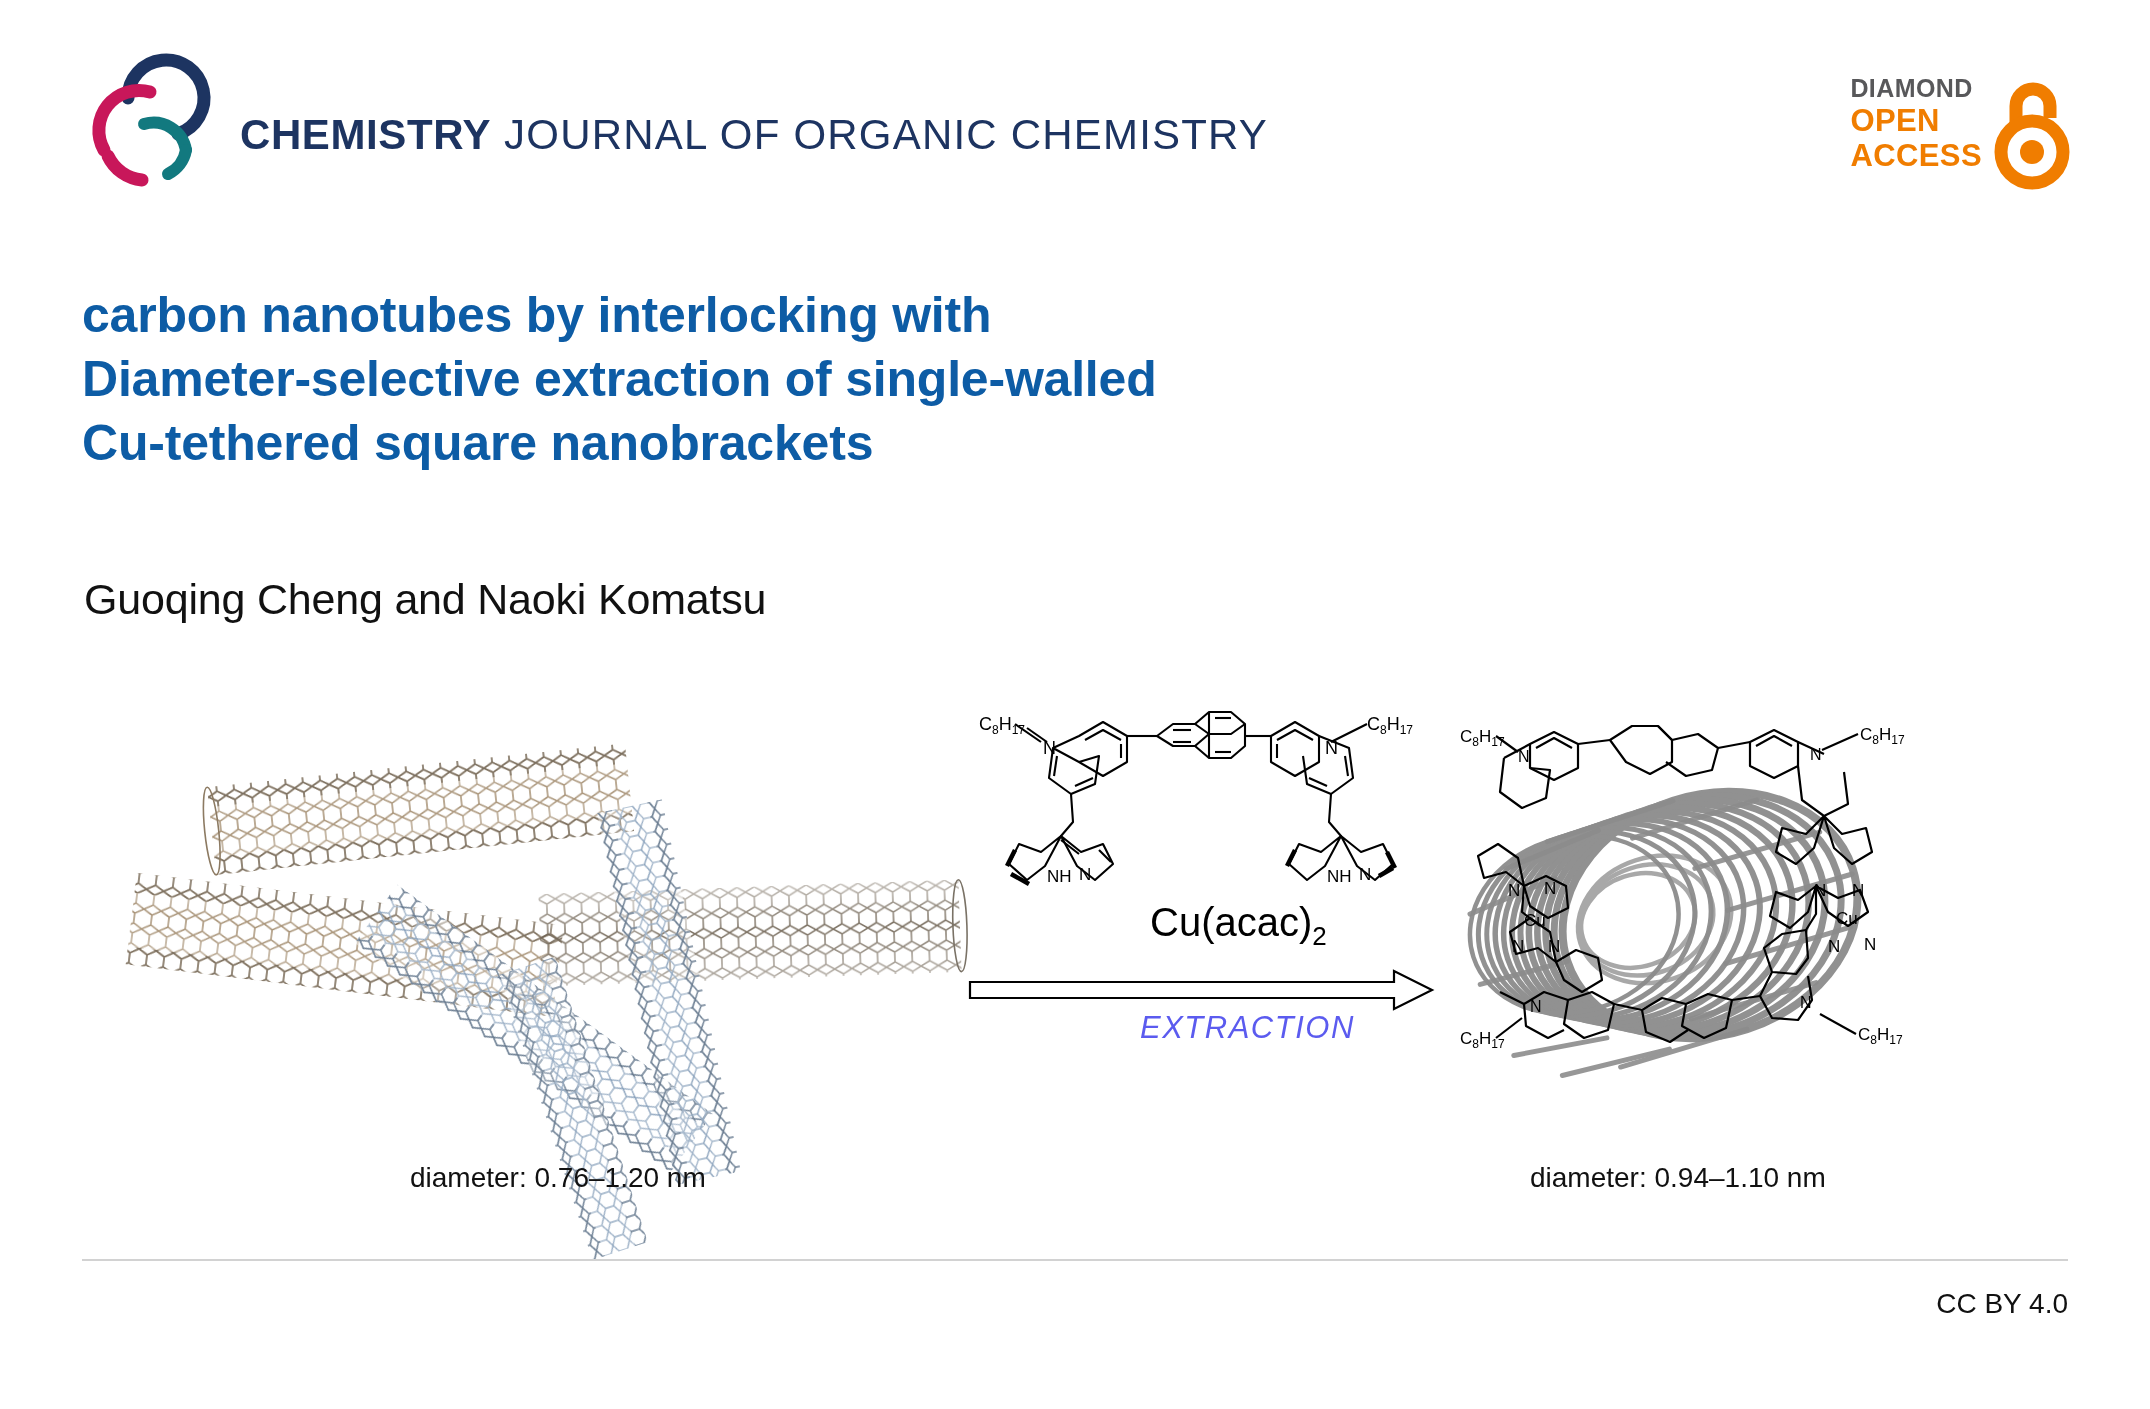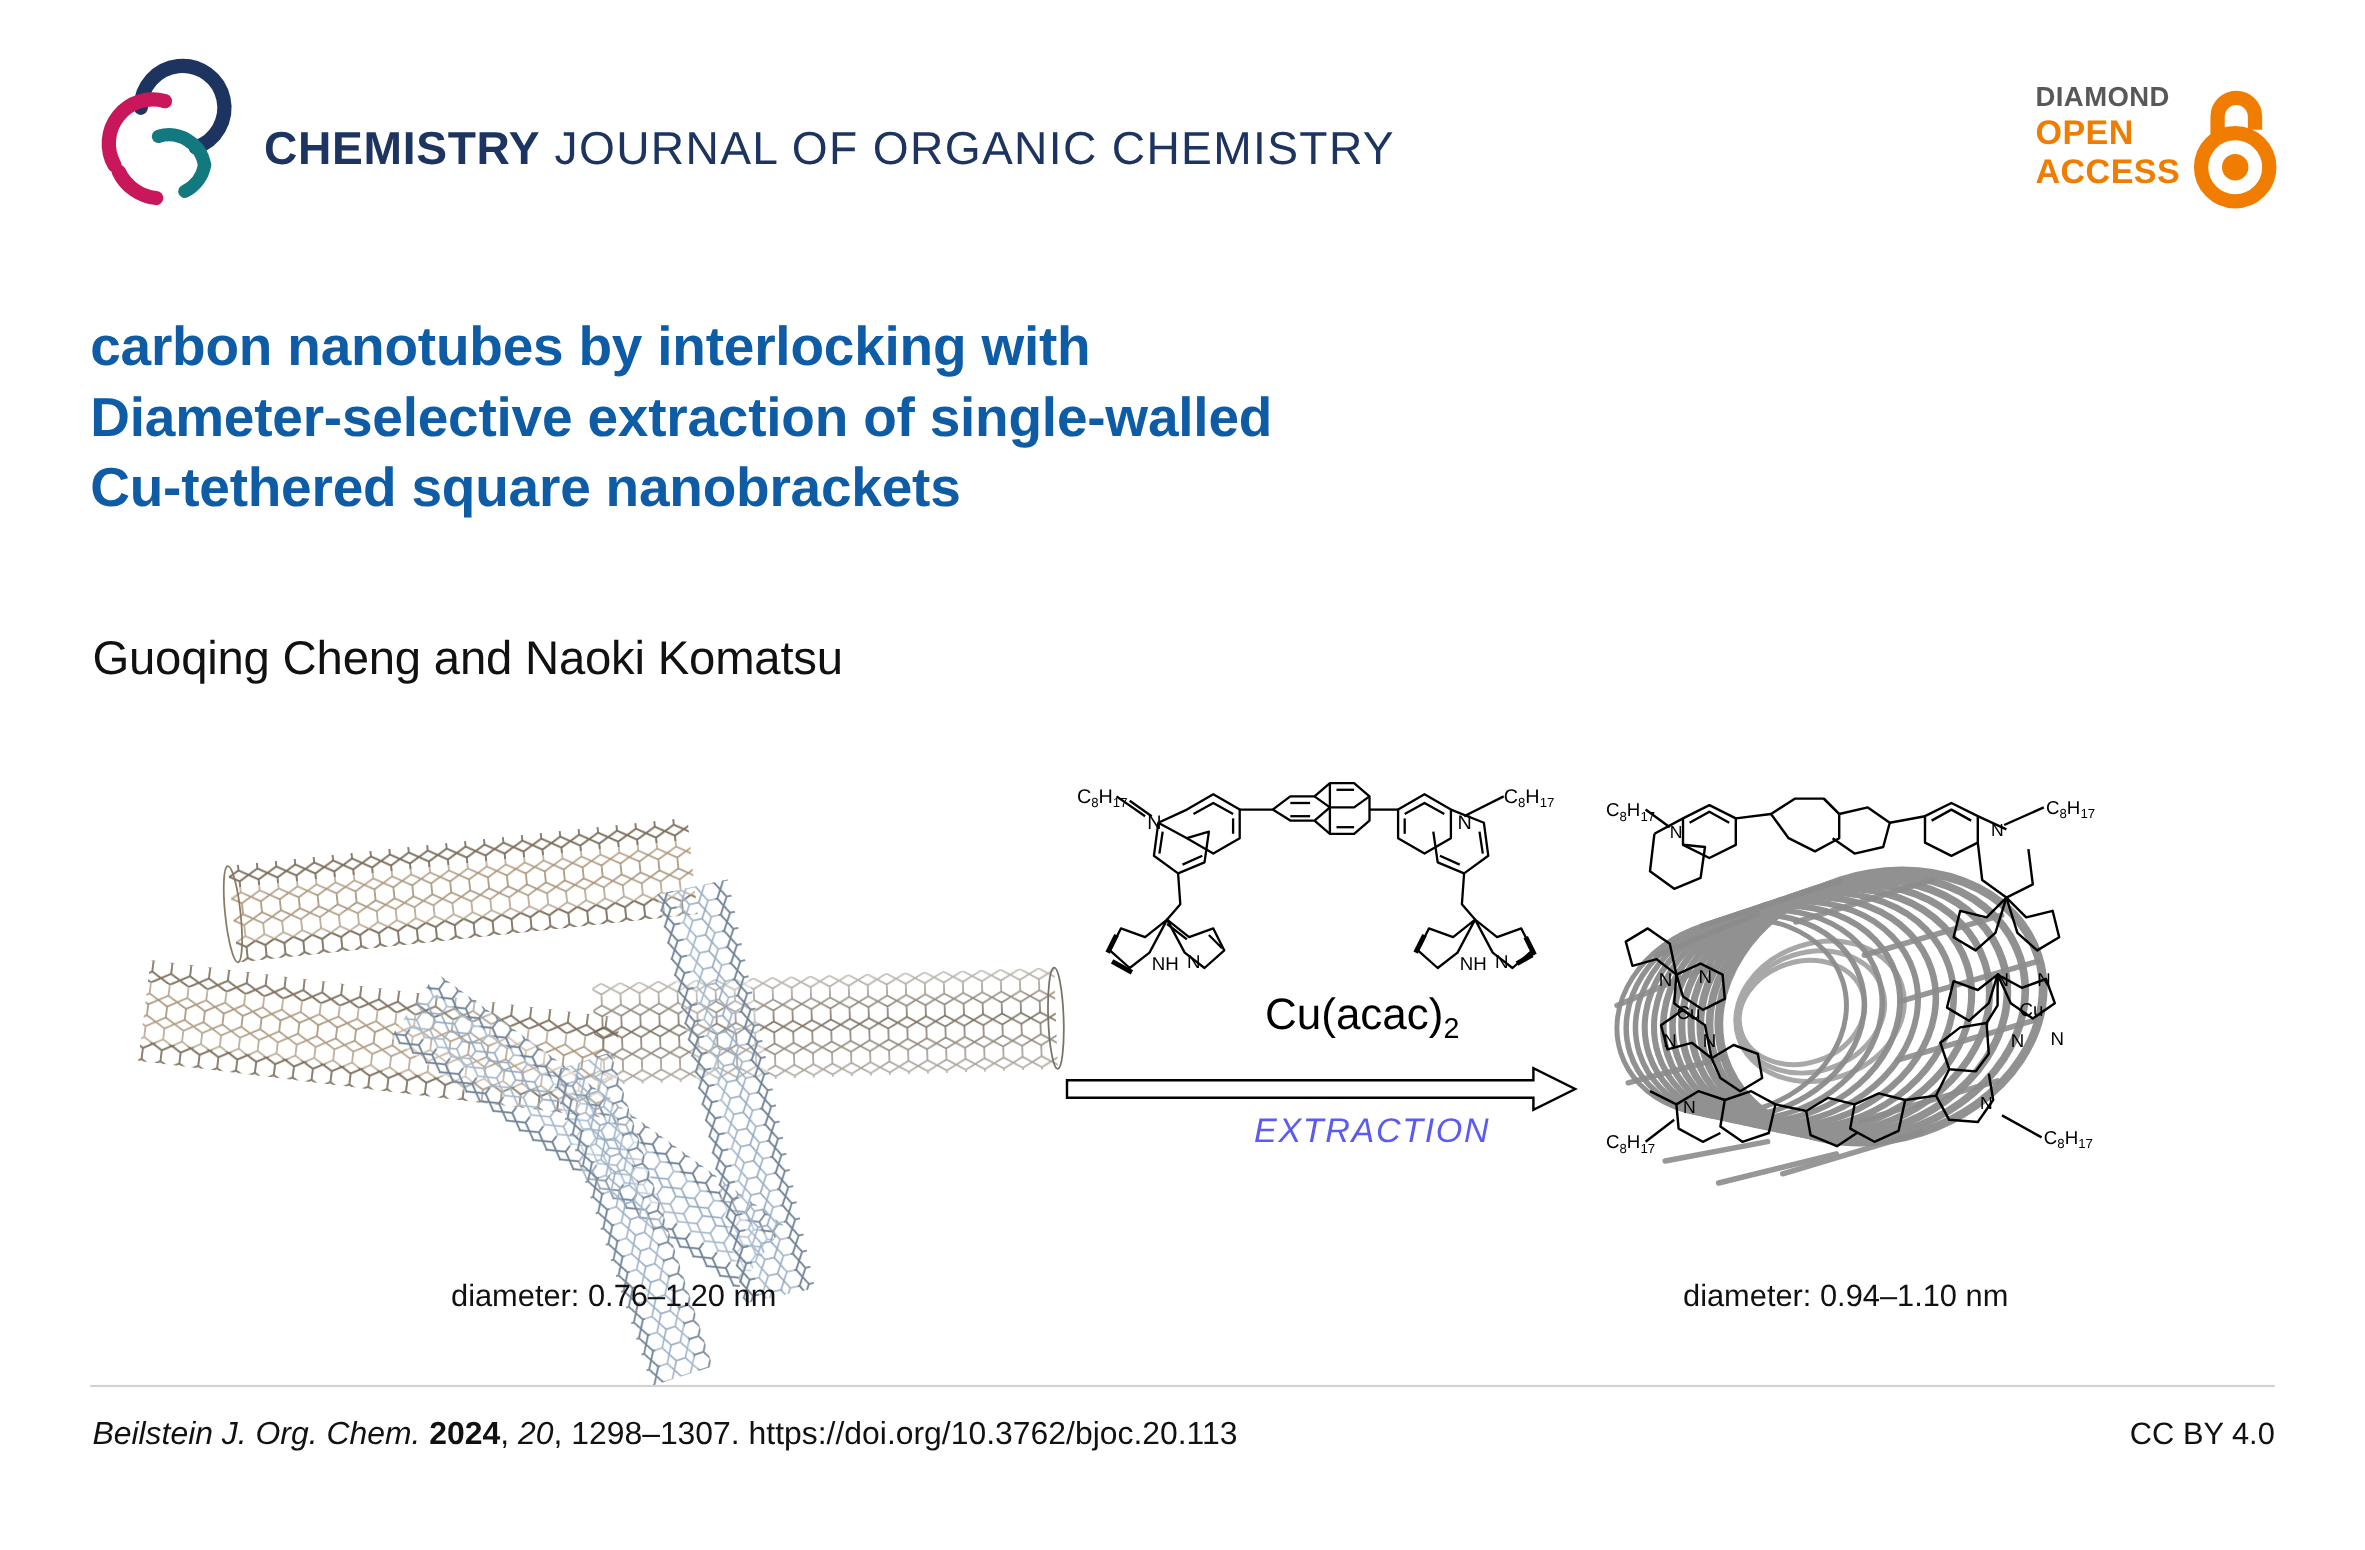--- a/index.html
+++ b/index.html
@@ -388,21 +388,15 @@
         <path d="M36 36 L58 52"></path>
         <path d="M398 34 L362 50"></path>
         <path d="M36 338 L62 318"></path>
         <path d="M396 334 L360 314"></path>
       </g>
     </svg>
   </div>
   <div class="caption cap-right">diameter: 0.94–1.10 nm</div>
 
   <div class="divider"></div>
-  <div class="footer-left">
-    <span class="it">Beilstein J. Org. Chem.</span>
-    <span class="bd">2024</span><span>,</span>
-    <span class="it">20</span><span>,</span>
-    <span>1298–1307. https://doi.org/10.3762/bjoc.20.113</span>
-  </div>
   <div class="footer-right">CC BY 4.0</div>
 
 </div>
 
 </body></html>

